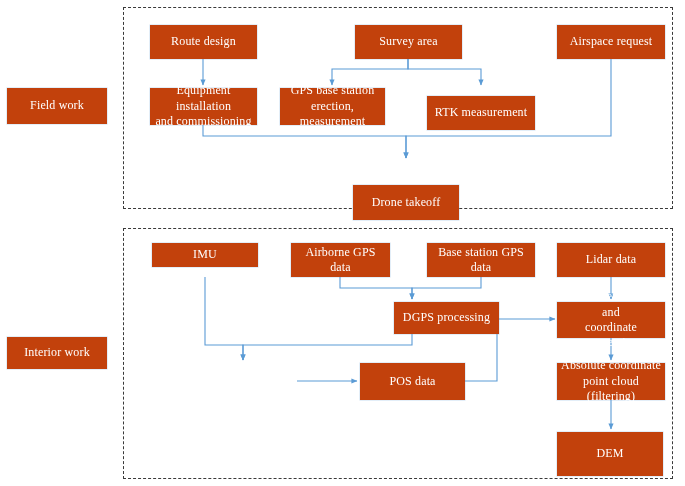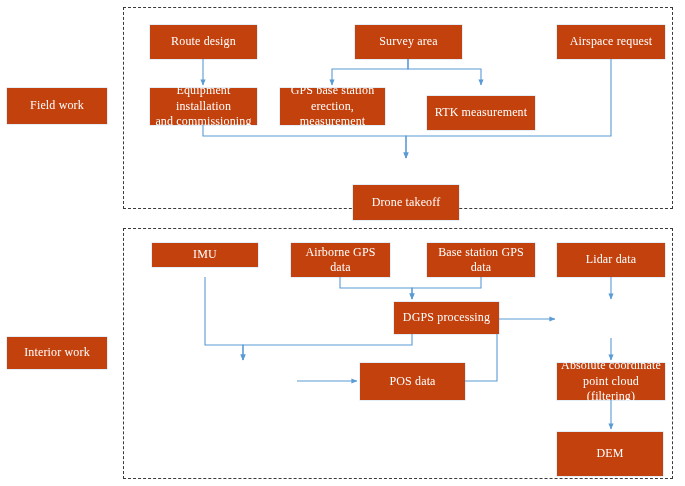--- a/index.html
+++ b/index.html
@@ -150,20 +150,26 @@
   </div>
 
   <div class="node" style="left:557px; top:243px; width:108px; height:34px;">
     <span>Lidar data</span>
   </div>
 
   <div class="node" style="left:360px; top:302px; width:105px; height:32px;margin-left:34px;">
     <span>DGPS processing</span>
   </div>
 
+  <div class="node" style="left:557px; top:302px; width:108px; height:36px;">
+    <div>
+      <span>Blend settlement and</span>
+      <span>coordinate conversion</span>
+    </div>
+  </div>
 
 
   <div class="node" style="left:360px; top:363px; width:105px; height:37px;">
     <span>POS data</span>
   </div>
 
   <div class="node" style="left:557px; top:363px; width:108px; height:37px;">
     <div>
       <span>Absolute coordinate</span>
       <span>point cloud (filtering)</span>

